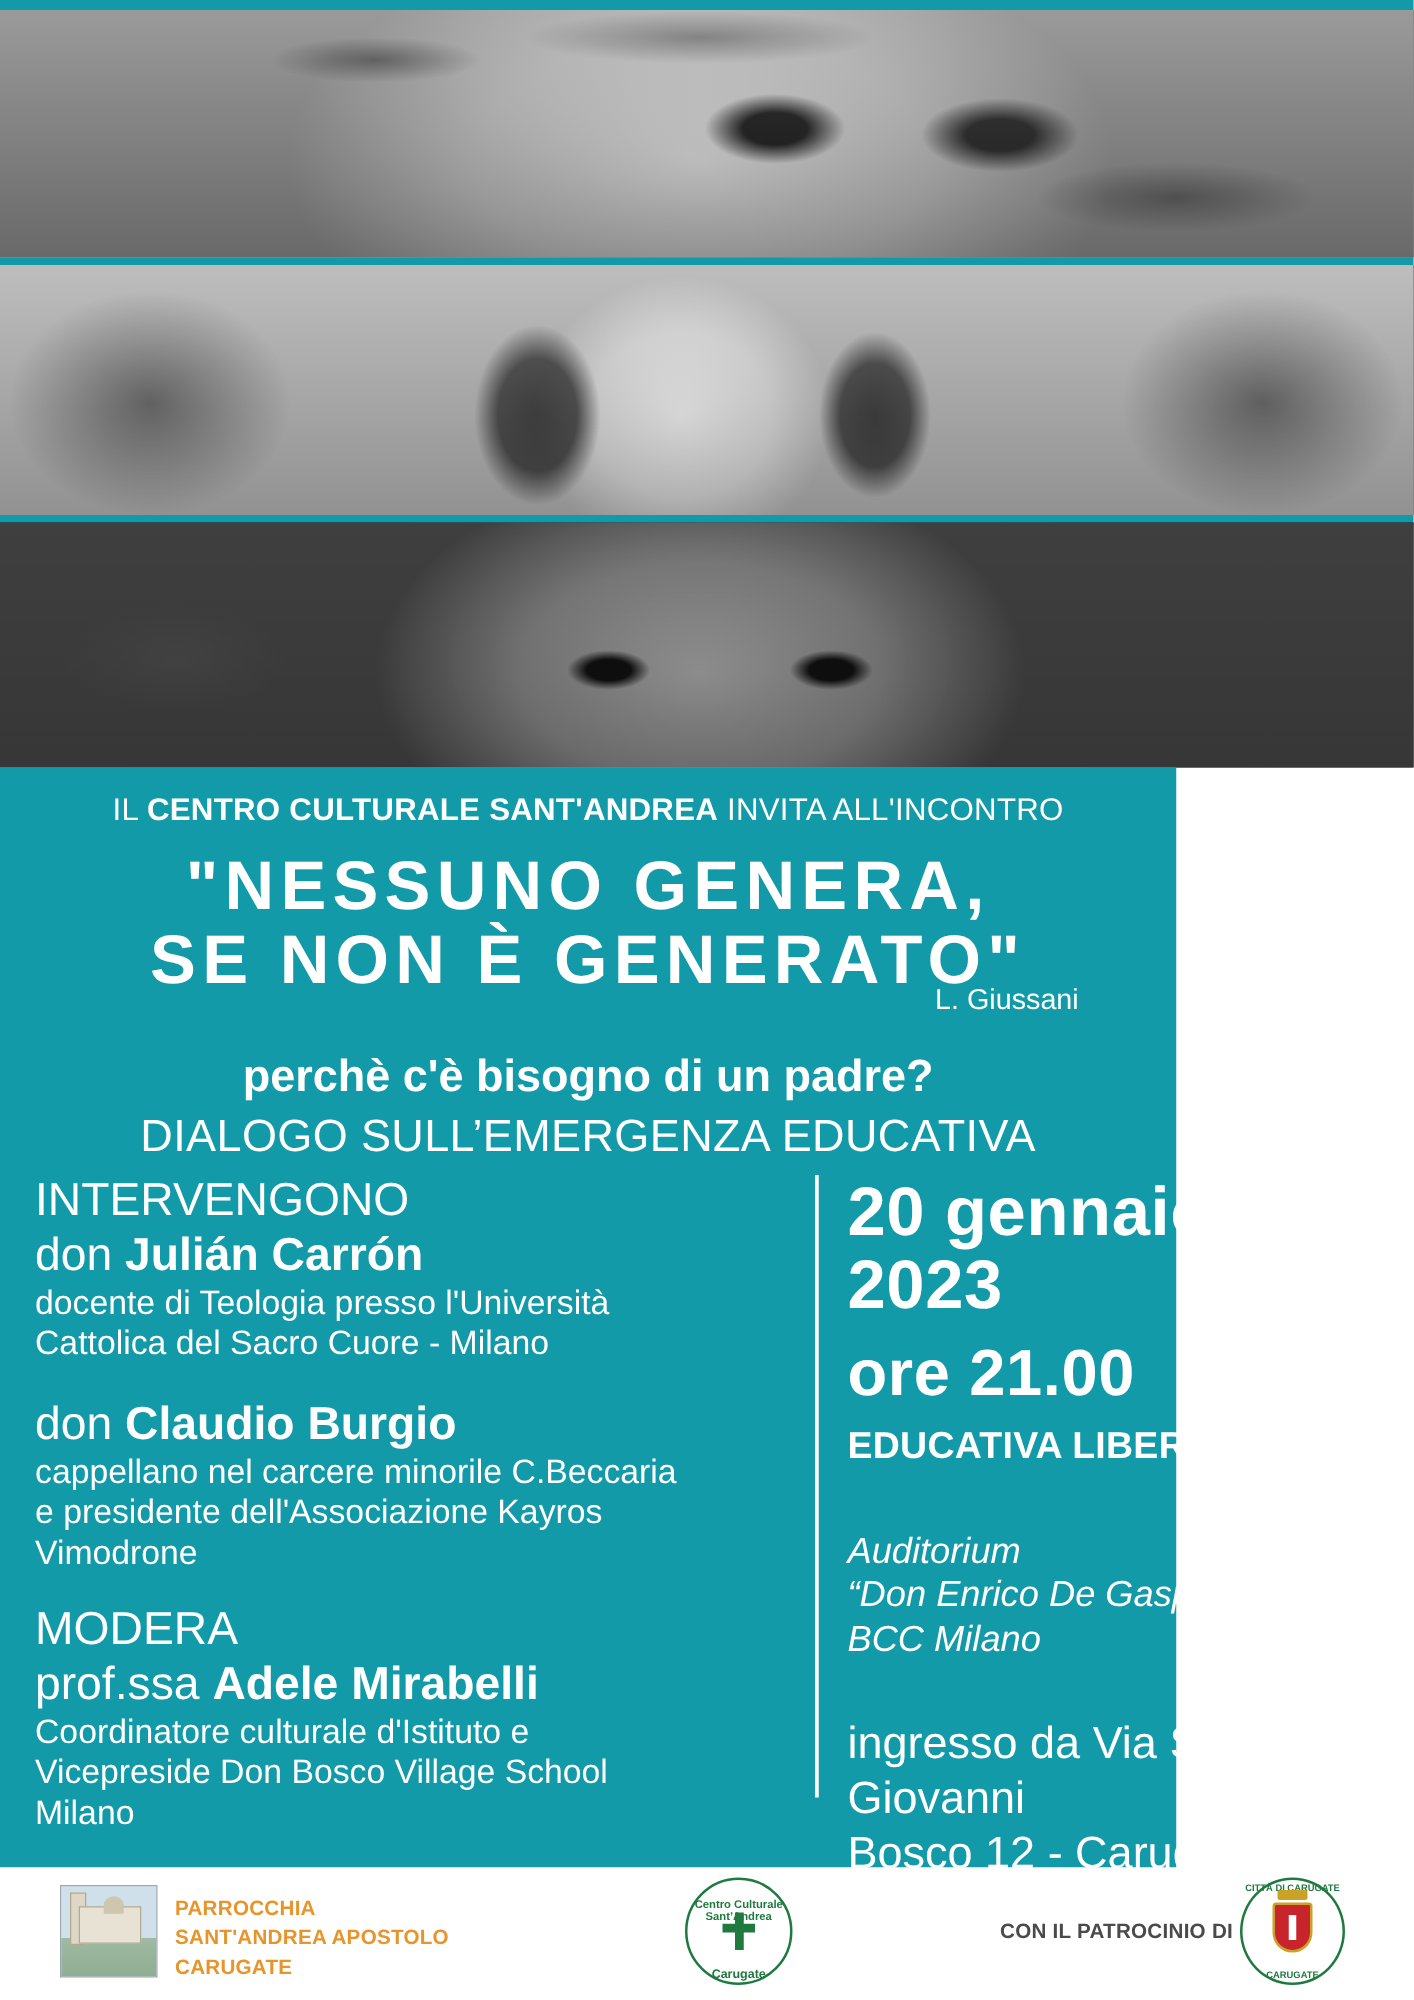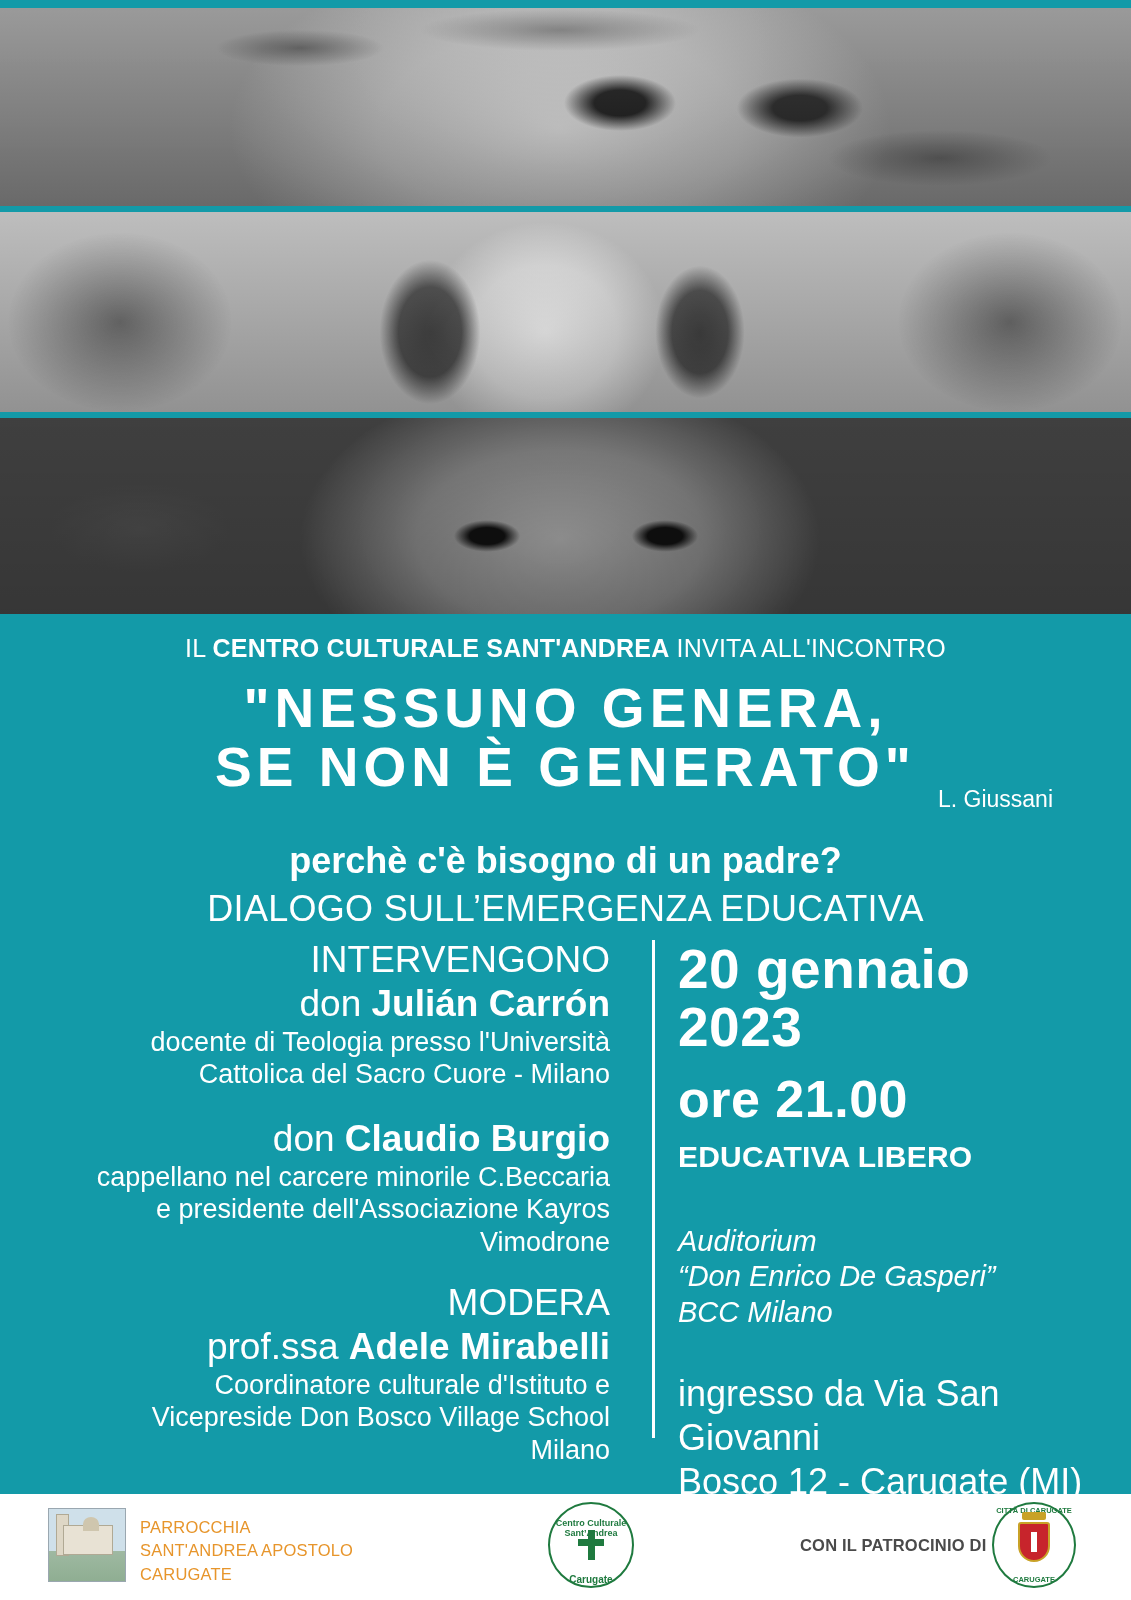--- a/index.html
+++ b/index.html
@@ -104,21 +104,21 @@
     content: "";
     position: absolute; inset: 0;
     background: linear-gradient(180deg, rgba(0,0,0,.25), rgba(0,0,0,.35));
   }
 
   
   .body-teal {
     position: absolute;
     left: 0;
     top: 614px;
-    width: 1131px;
+    width: 941px;
     height: 880px;
     background: #139aa8;
     color: #ffffff;
   }
 
   .invite {
     text-align: center;
     margin-top: 20px;
     font-size: 25px;
     letter-spacing: .2px;
@@ -162,24 +162,24 @@
   
   .cols {
     position: absolute;
     top: 326px;
     left: 0;
     width: 1131px;
     height: 520px;
   }
   .col-left {
     position: absolute;
-    left: 12px;
+    left: 28px;
     top: 0;
     width: 612px;
-    text-align: right;
+    text-align: left;
     padding-right: 14px;
   }
   .divider {
     position: absolute;
     left: 652px;
     top: 0;
     width: 3px;
     height: 498px;
     background: #ffffff;
   }
@@ -279,21 +279,21 @@
     left: 34px; top: 8px;
     width: 16px; height: 14px;
     border-radius: 50% 50% 0 0;
     background: #cfc6ae;
   }
   .parish-text {
     position: absolute;
     left: 140px;
     top: 22px;
     color: #e7952b;
-    font-weight: 400;
+    font-weight: 700;
     font-size: 16.5px;
     line-height: 1.42;
     letter-spacing: .2px;
   }
   .cc-logo {
     position: absolute;
     left: 548px;
     top: 8px;
     width: 86px;
     height: 86px;

